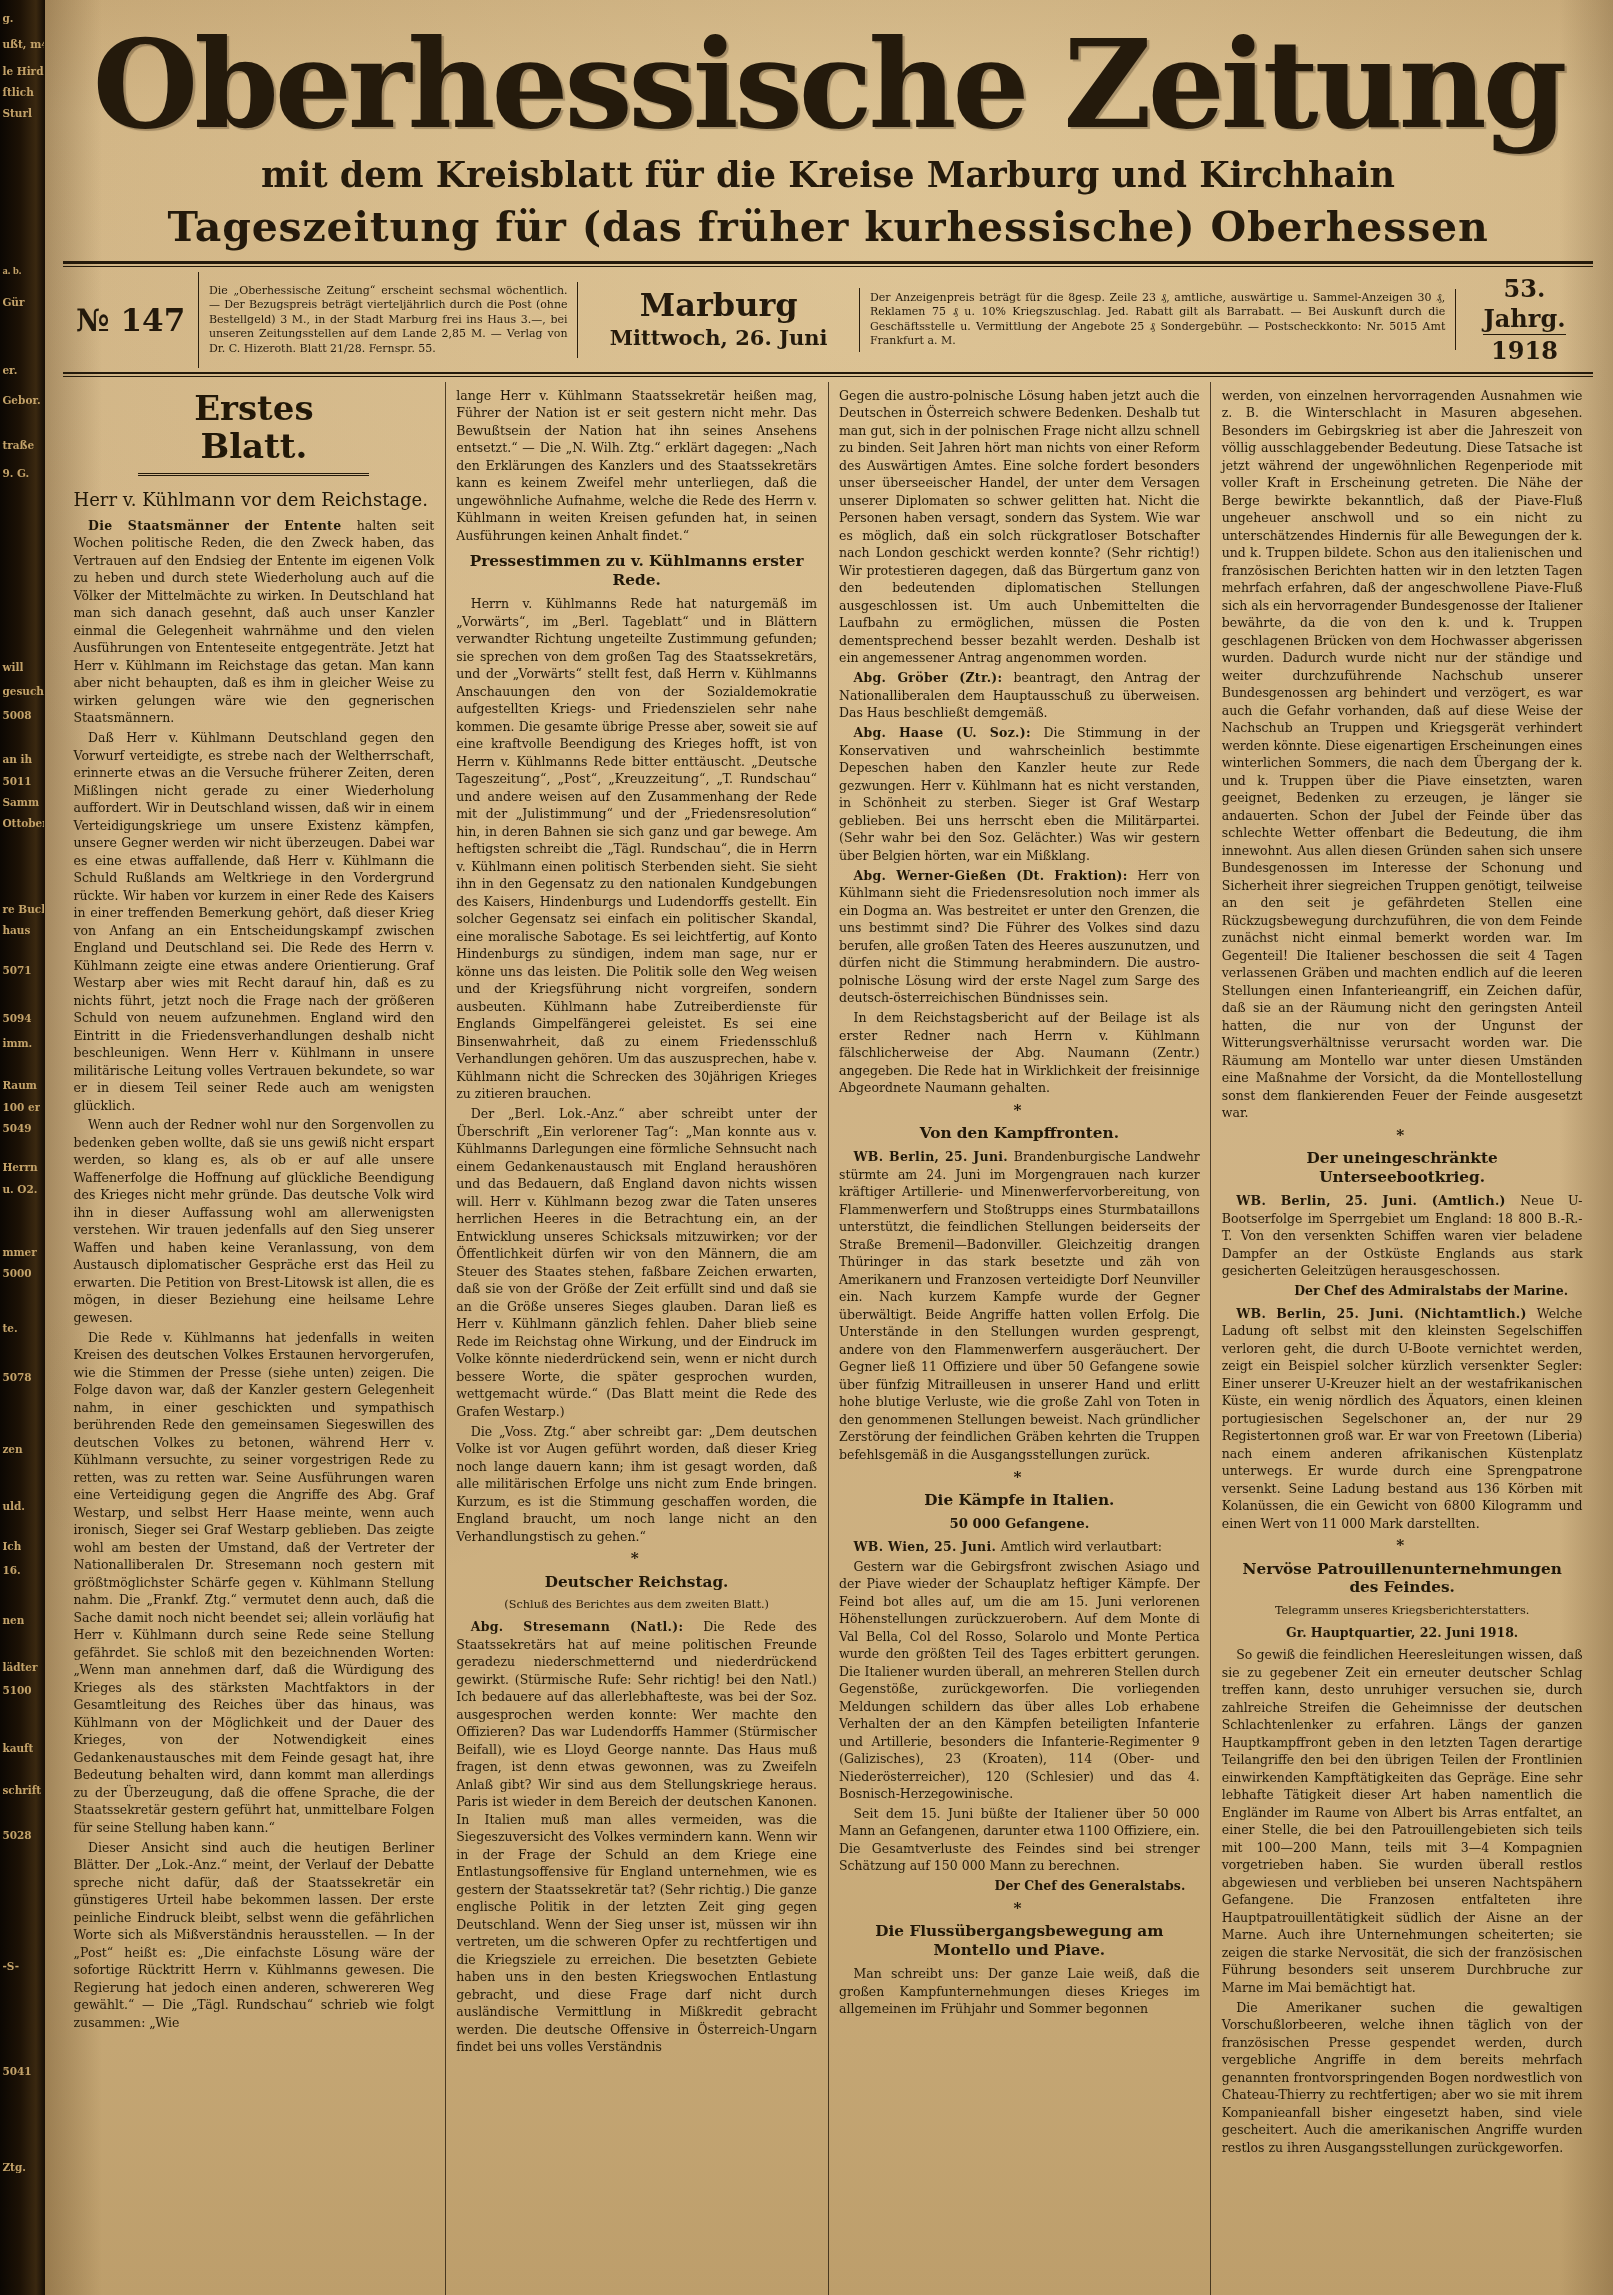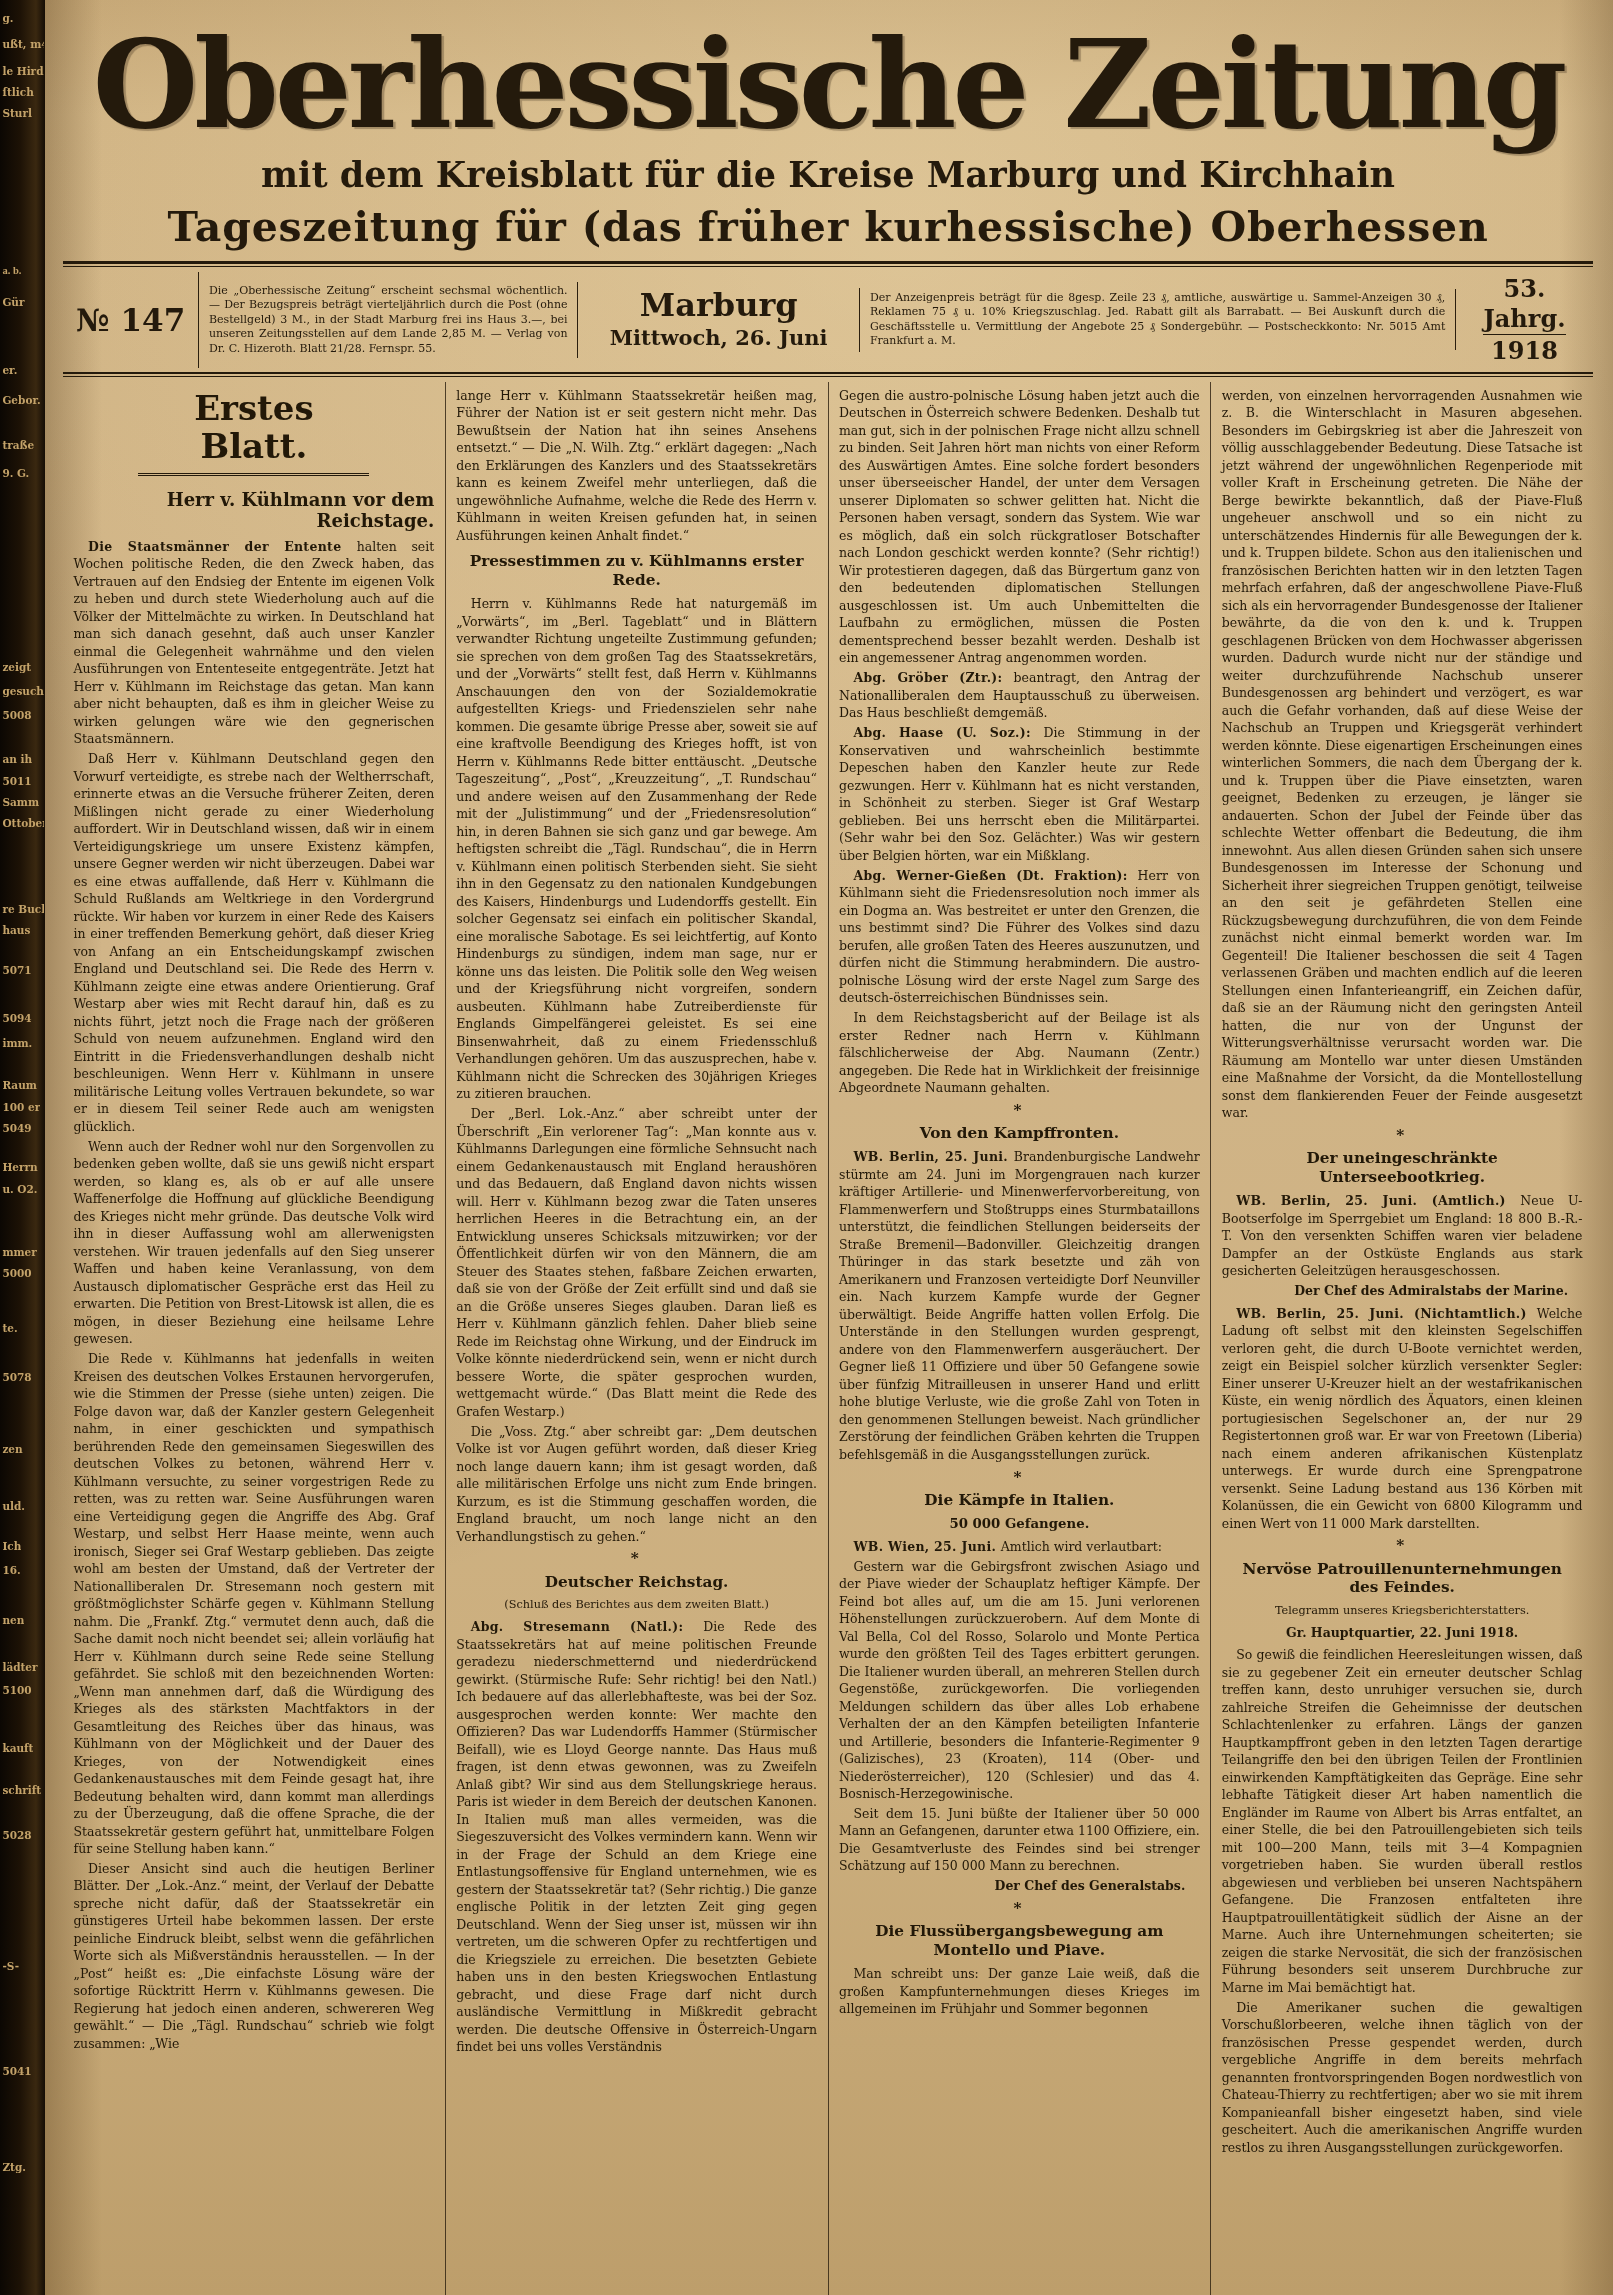--- a/index.html
+++ b/index.html
@@ -63,21 +63,21 @@
     hyphens:auto;-webkit-hyphens:auto;
   }
   .col + .col{border-left:1.2px solid rgba(42,30,14,.8);}
   .b-para,.b-paracont{margin:0 0 2.4px;}
   .b-para{text-indent:14.5px;}
   .b-paracont{text-indent:0;}
   .b-section-title{
     font-size:34px;font-weight:bold;text-align:center;margin:3.2px auto 13px;line-height:1.1;
     width:64%;padding-bottom:8px;border-bottom:3.2px double #241a0c;
   }
-  .b-headline{font-size:18px;font-weight:bold;text-align:right;margin:4.8px 0 6.5px;line-height:1.18;}
+  .b-headline{font-size:18px;font-weight:normal;text-align:left;margin:4.8px 0 6.5px;line-height:1.18;}
   .b-subhead{font-size:15.3px;font-weight:bold;text-align:center;margin:8px 4.8px 5.6px;line-height:1.22;}
   .b-subhead-sm{font-size:13.3px;font-weight:bold;text-align:center;margin:1.6px 0 4px;}
   .b-note{font-size:11.3px;text-align:center;margin:0 0 5.6px;}
   .b-star{text-align:center;font-weight:bold;font-size:15.3px;letter-spacing:4px;margin:7.3px 0 5.6px;line-height:.8;}
   .b-sig{text-align:right;font-weight:bold;margin:1.6px 14.5px 4.8px 0;}
   .b-dateline{text-align:center;font-weight:bold;font-size:12.5px;margin:1.6px 0 4.8px;}
   .b-para b,.b-paracont b{letter-spacing:0.3px;}
 </style>
 </head>
 <body>
@@ -87,21 +87,21 @@
     <span class="frag" style="top: 39px;">ußt, m4</span>
     <span class="frag" style="top: 66px;">le Hird</span>
     <span class="frag" style="top: 87px;">ſtlich</span>
     <span class="frag" style="top: 108px;">Sturl</span>
     <span class="frag" style="top: 266px; font-family: Liberation Serif, serif;">a. b.</span>
     <span class="frag" style="top: 297px;">Gür</span>
     <span class="frag" style="top: 365px;">er.</span>
     <span class="frag" style="top: 395px;">Gebor.</span>
     <span class="frag" style="top: 440px;">traße</span>
     <span class="frag" style="top: 468px;">9. G.</span>
-    <span class="frag" style="top: 662px;">zeigt</span>
+    <span class="frag" style="top: 662px;">will</span>
     <span class="frag" style="top: 686px;">gesucht</span>
     <span class="frag" style="top: 710px;">5008</span>
     <span class="frag" style="top: 754px;">an ih</span>
     <span class="frag" style="top: 776px;">5011</span>
     <span class="frag" style="top: 797px;">Samm</span>
     <span class="frag" style="top: 818px;">Ottober</span>
     <span class="frag" style="top: 904px;">re Buch</span>
     <span class="frag" style="top: 925px;">haus</span>
     <span class="frag" style="top: 965px;">5071</span>
     <span class="frag" style="top: 1013px;">5094</span>

